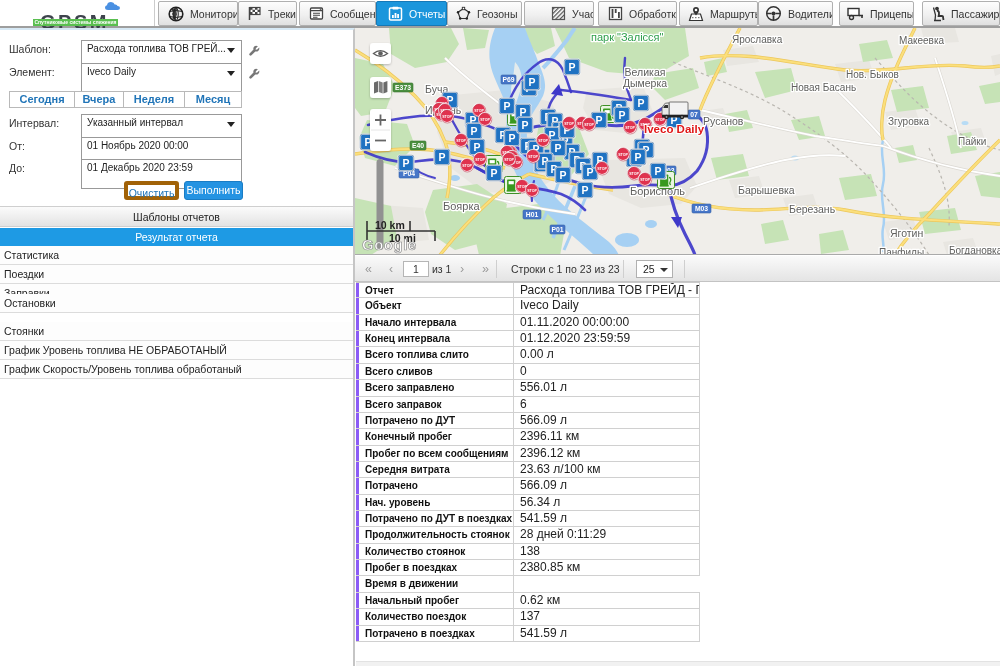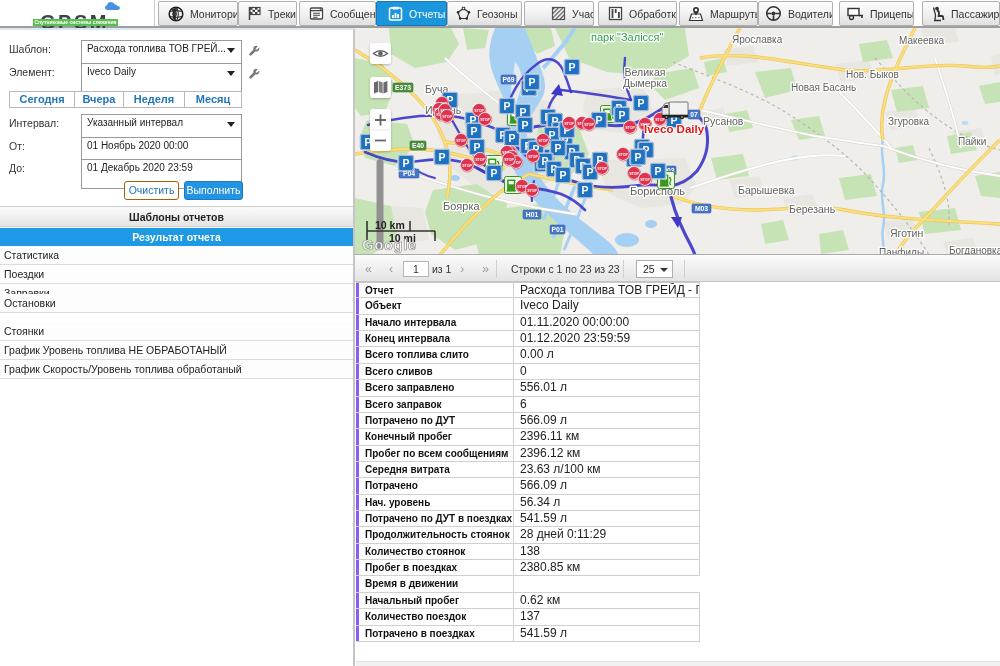--- a/index.html
+++ b/index.html
@@ -33,24 +33,24 @@
 .fselect .arr { position:absolute; right:6px; top:7px; width:0; height:0;
   border-left:4.5px solid transparent; border-right:4.5px solid transparent;
   border-top:5px solid #222; }
 .wrench { position:absolute; left:247px; }
 #quickbtns { position:absolute; left:9px; top:61px; width:233px; height:17px; display:flex; }
 #quickbtns div { border:1px solid #b9b9b9; border-left:none; background:#fff;
   color:#2175b8; font-size:11px; text-align:center; line-height:15px;font-weight:bold; }
 #quickbtns div:first-child { border-left:1px solid #b9b9b9; }
 .abtn { position:absolute; height:19px; border-radius:3px; font-size:10.5px;
   text-align:center; line-height:17px; }
-#btnclear { left:124px; top:151px; width:55px; background:#fff; border:1px solid #a16207; color:#2175b8; }
+#btnclear { left:124px; top:151px; width:55px; background:#fff; border:4px solid #a16207; color:#2175b8; }
 #btnrun { left:184px; top:151px; width:59px; background:#2493e2; border:1px solid #1a7cc4; color:#fff; }
 .shead { position:absolute; left:0; width:353px; height:21px; text-align:center;
-  font-size:10.5px; font-weight:bold; }
+  font-size:10.5px; font-weight:normal; }
 #shead1 { top:176px; background:linear-gradient(#fbfbfb,#e3e3e3); color:#222;
   border-top:1px solid #cfcfcf; border-bottom:1px solid #cfcfcf; line-height:20px;}
 #shead2 { top:198px; background:#1e9ae4; color:#fff; line-height:18px; height:18px;}
 .srow { position:absolute; left:0; width:353px; height:19px; background:#fdfdfd;
   border-bottom:1px solid #dcdcdc; font-size:10.5px; color:#222; padding-left:4px;
   line-height:18px; white-space:nowrap; overflow:hidden;}
 
 
 #maparea { position:absolute; left:355px; top:28px; width:645px; height:227px;
   overflow:hidden; background:#f0eeea; border-bottom:1px solid #aaa; }

